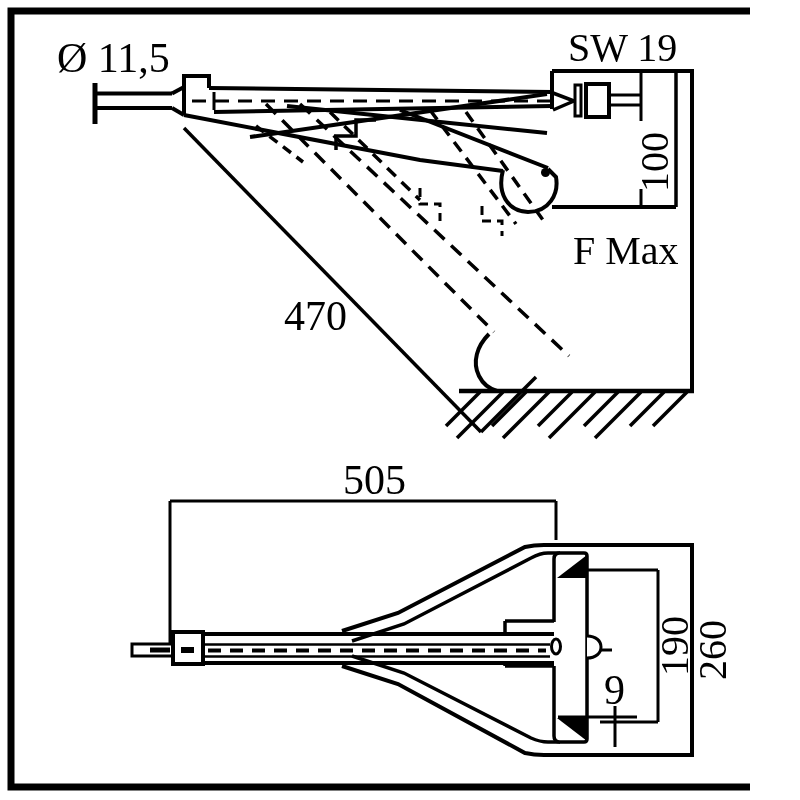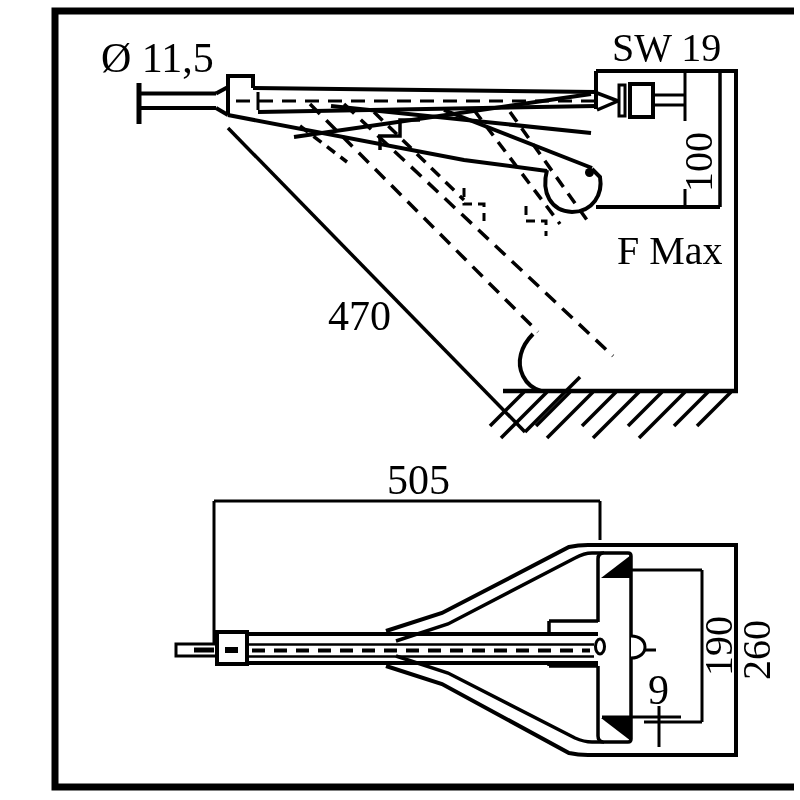--- a/index.html
+++ b/index.html
@@ -1,16 +1,16 @@
 <!DOCTYPE html>
 <html><head>
 <meta charset="utf-8">
 <style>
   html,body{margin:0;padding:0;background:#ffffff;}
-  .stage{width:750px;height:800px;position:relative;background:#ffffff;overflow:hidden;margin-left:44px;}
+  .stage{width:750px;height:800px;position:relative;background:#ffffff;overflow:hidden;}
   svg{display:block;}
   text{font-family:"Liberation Serif","DejaVu Serif",serif;fill:#000000;}
   .lbl{font-size:42px;}
   .lbl-sm{font-size:40px;}
 </style>
 </head>
 <body>
 
 <div class="stage">
 <svg width="800" height="800" viewBox="0 0 800 800">

